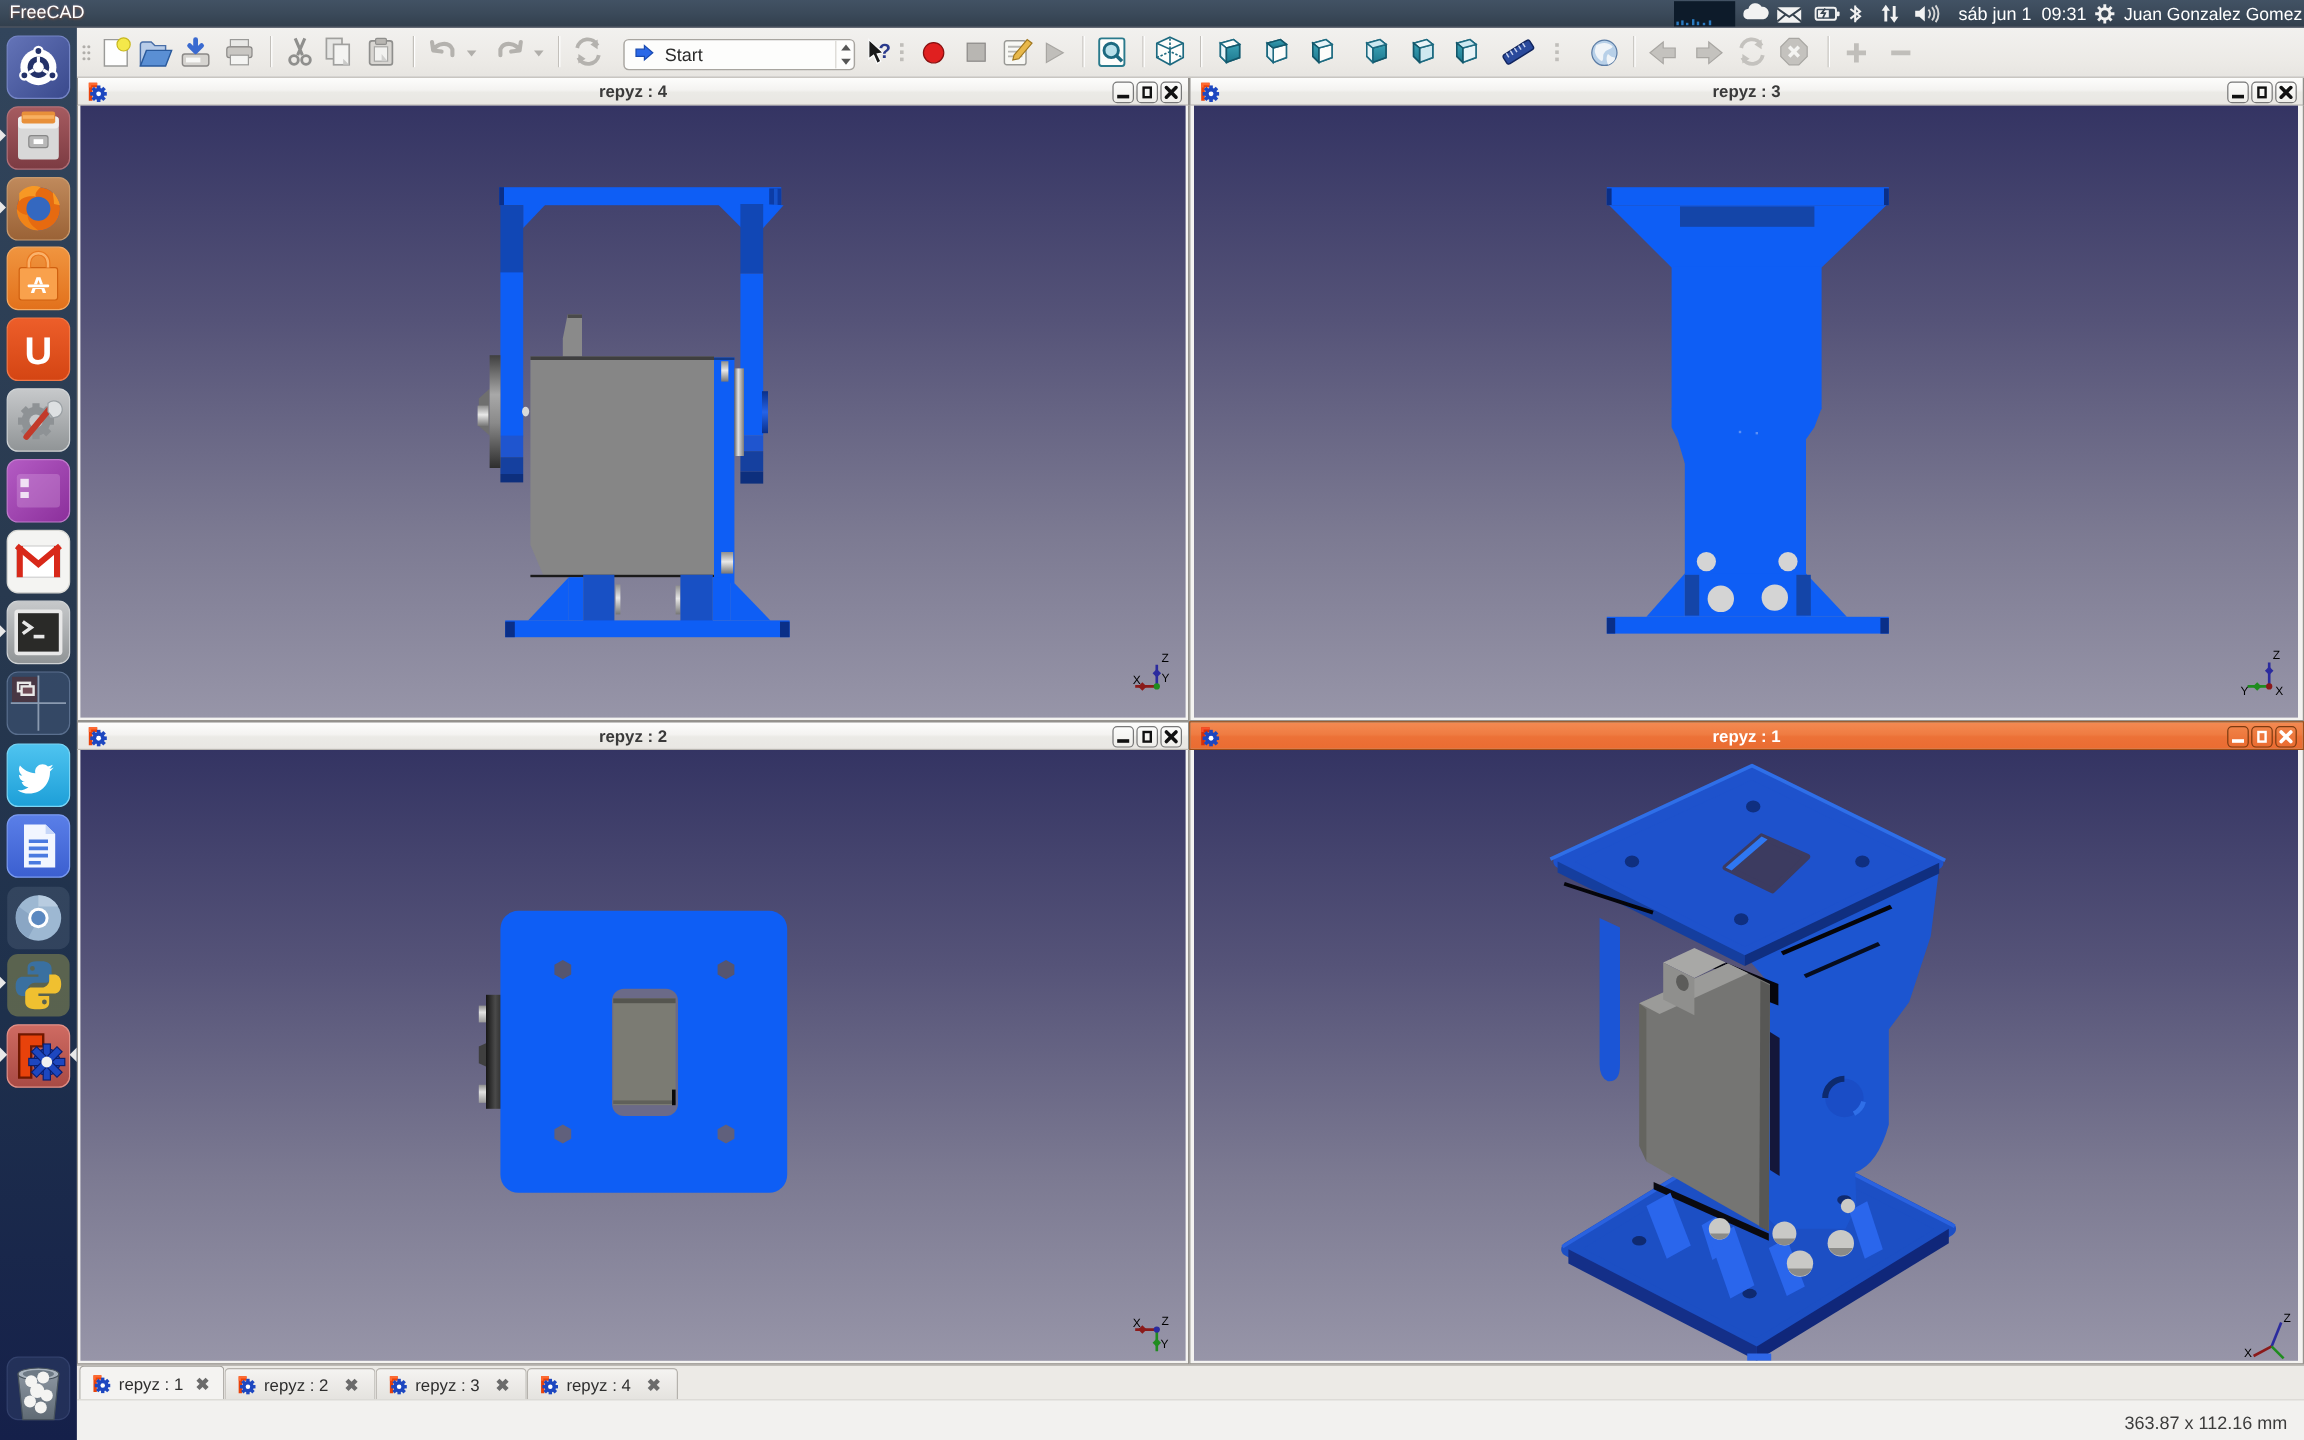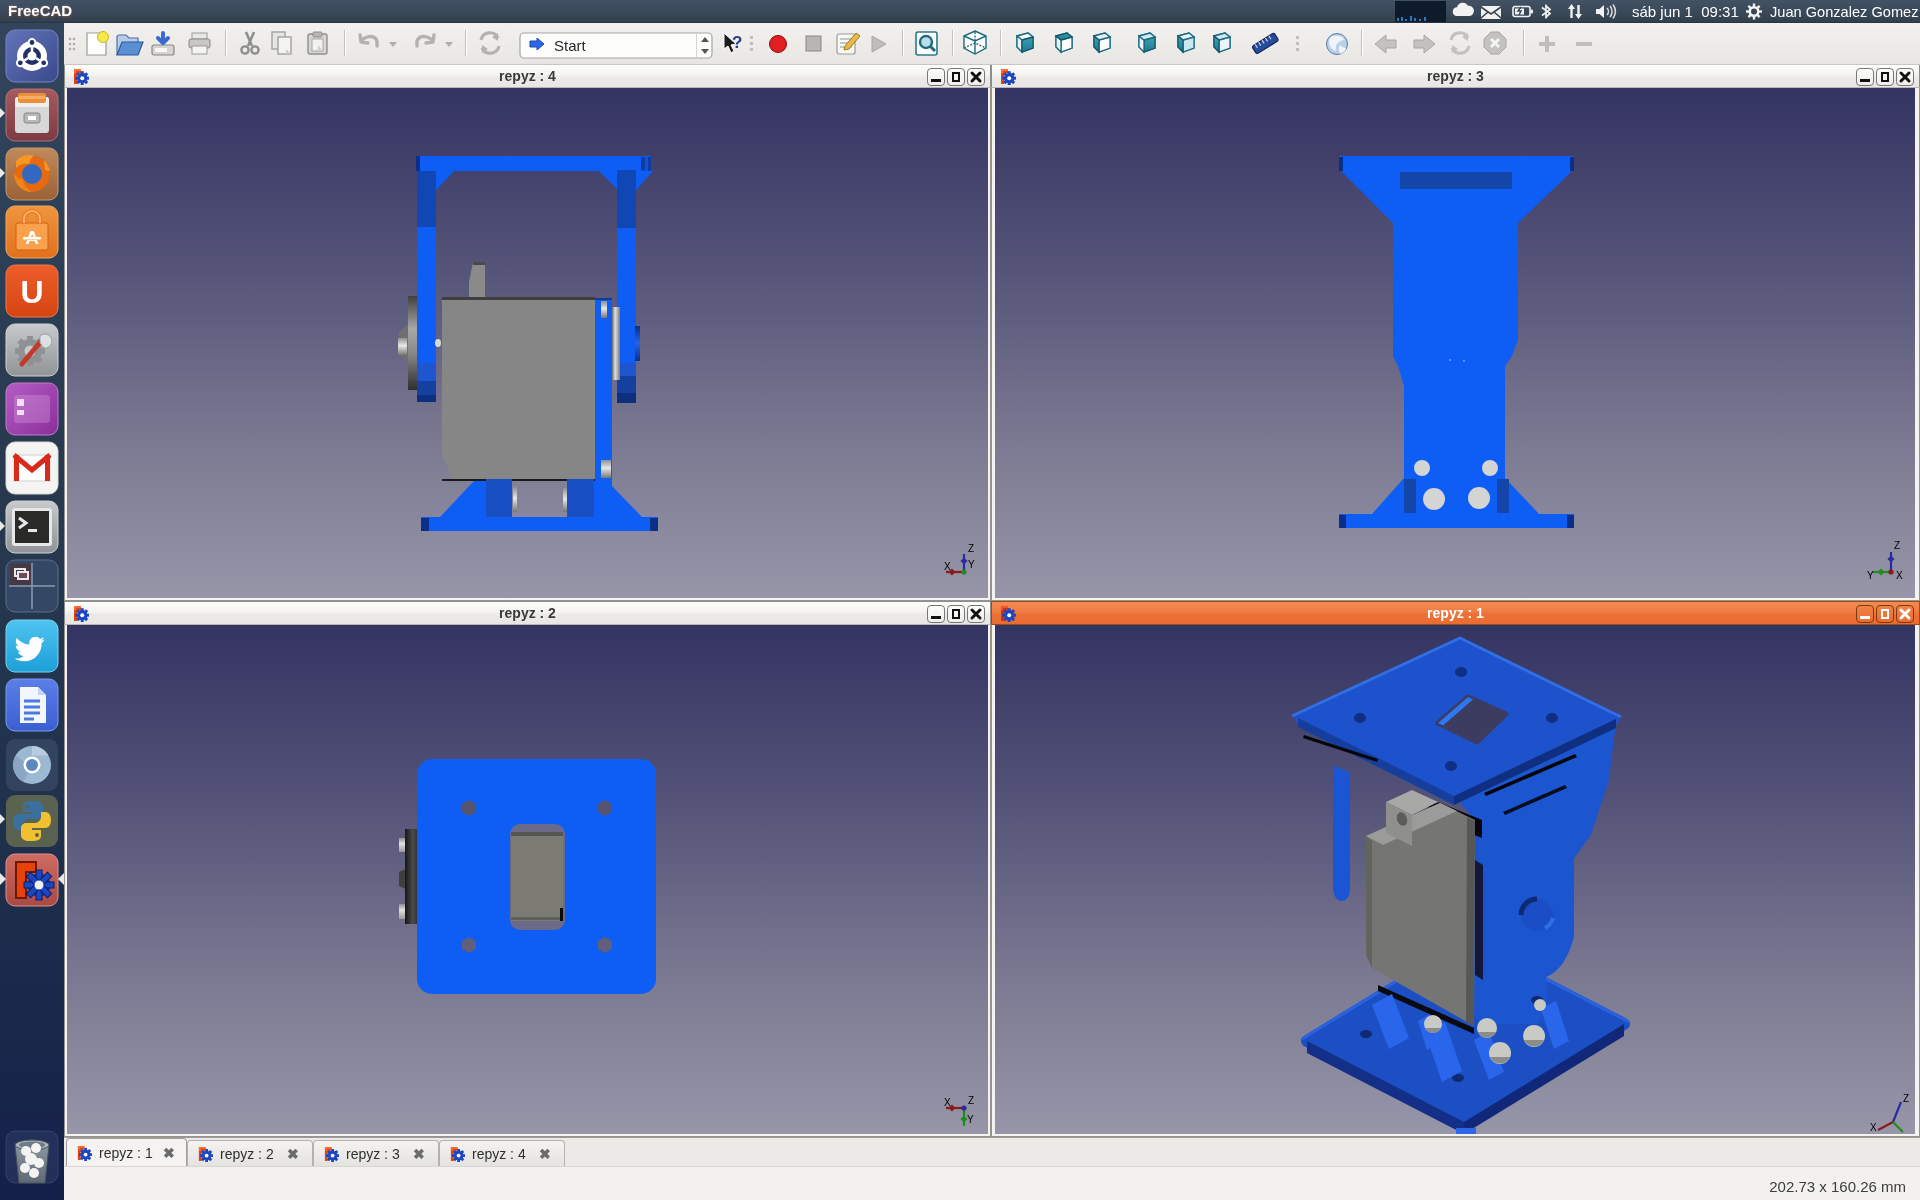--- a/index.html
+++ b/index.html
@@ -2,21 +2,21 @@
 <html><head>
 <meta charset="utf-8">
 <style>
   html,body{margin:0;padding:0;width:1920px;height:1200px;overflow:hidden;
     font-family:"Liberation Sans",sans-serif;background:#9a99a8;}
   .abs{position:absolute;}
   
   #panel{position:absolute;left:0;top:0;width:1920px;height:23px;
     background:linear-gradient(180deg,#425264 0%,#3a4959 55%,#323f4d 100%);border-bottom:1px solid #2a3542;box-sizing:border-box;
     color:#fff;z-index:50;}
-  #panel .brand{position:absolute;left:8px;top:2px;font-size:15px;font-weight:bold;color:#fff;text-shadow:0 1px 2px rgba(200,90,30,.55),0 -1px 2px rgba(120,140,200,.35);}
+  #panel .brand{position:absolute;left:8px;top:2px;font-size:15px;font-weight:normal;color:#fff;text-shadow:0 1px 2px rgba(200,90,30,.55),0 -1px 2px rgba(120,140,200,.35);}
   
   #launcher{position:absolute;left:0;top:23px;width:64px;height:1177px;
     background:linear-gradient(180deg,#32455c 0%,#28394f 40%,#1e304c 70%,#15204a 100%);z-index:40;}
   
   #toolbar{position:absolute;left:64px;top:23px;width:1856px;height:41px;
     background:linear-gradient(180deg,#f2f1ef 0%,#eceae6 70%,#e7e5e1 100%);
     border-bottom:1px solid #c9c6c1;z-index:30;}
   
   .win{position:absolute;background:#f4f3f1;border:1px solid #96938e;box-sizing:border-box;}
   .tbar{position:absolute;left:-1px;top:-1px;right:-1px;height:24px;
@@ -995,14 +995,14 @@
             <rect x="-1.5" y="-7" width="3" height="14" transform="rotate(-45)"></rect>
           </g>
           <circle r="2" fill="#fff"></circle>
         </g>
       </svg>
     <span style="position:absolute;left:32px;top:5px;">repyz : 4</span>
     <span class="x" style="position:absolute;left:99px;top:5px;">✖</span>
   </div>
 </div>
 <div id="statusbar">
-  <div style="position:absolute;right:14px;top:11px;">202.73 x 160.26 mm</div>
+  <div style="position:absolute;right:14px;top:11px;">363.87 x 112.16 mm</div>
 </div>
 
 </body></html>

